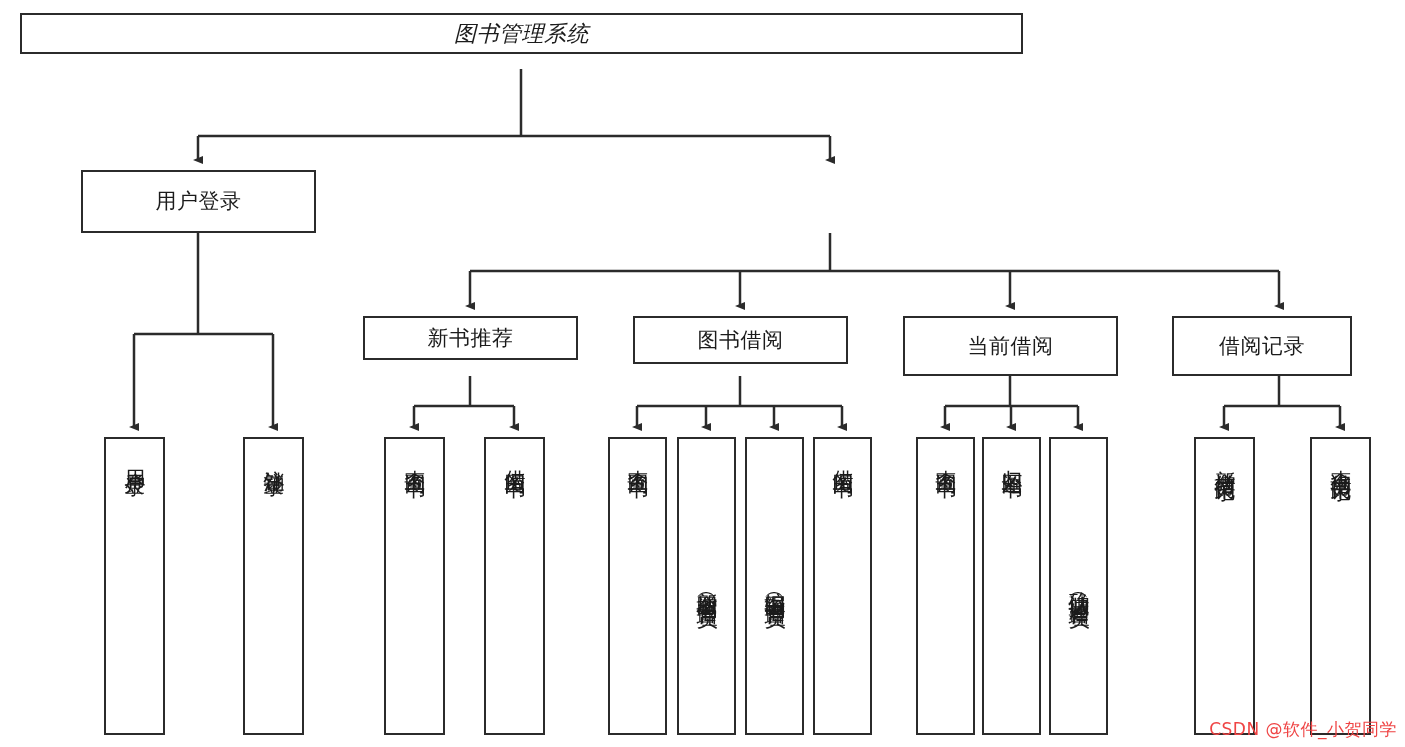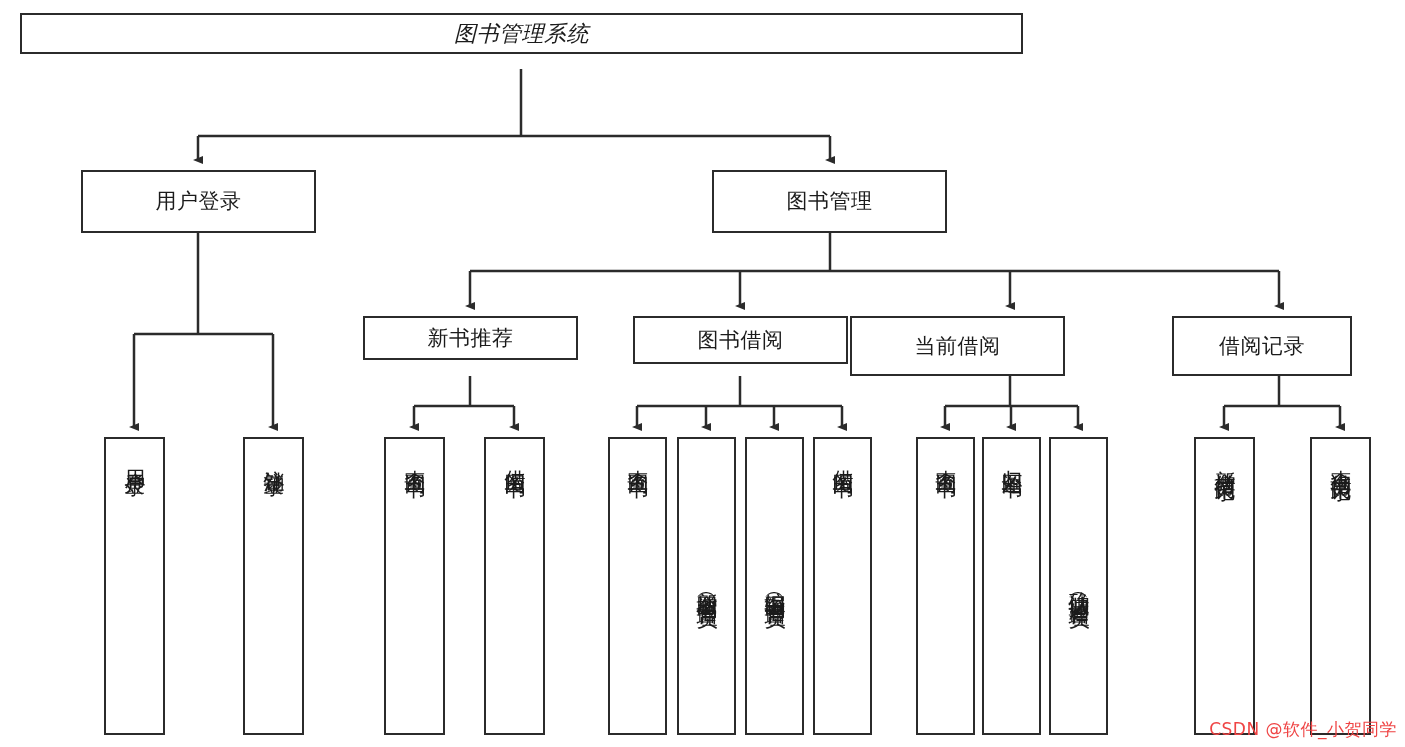--- a/index.html
+++ b/index.html
@@ -131,33 +131,30 @@
   </svg>
 
   <div class="node root horiz" style="left:20px; top:13px; width:1003px; height:41px;font-style:italic;">
     <span class="label">图书管理系统</span>
   </div>
 
   <div class="node horiz" style="left:81px; top:170px; width:235px; height:63px;">
     <span class="label">用户登录</span>
   </div>
 
-  <div class="node horiz" style="left:712px; top:170px; width:235px; height:63px;">
-    <span class="label">图书管理</span>
-  </div>
 
   <div class="node horiz" style="left:363px; top:316px; width:215px; height:44px;">
     <span class="label">新书推荐</span>
   </div>
 
   <div class="node horiz" style="left:633px; top:316px; width:215px; height:48px;">
     <span class="label">图书借阅</span>
   </div>
 
-  <div class="node horiz" style="left:850px; top:316px; width:215px; height:60px;">
+  <div class="node horiz" style="left:903px; top:316px; width:215px; height:60px;">
     <span class="label">当前借阅</span>
   </div>
 
   <div class="node horiz" style="left:1172px; top:316px; width:180px; height:60px;">
     <span class="label">借阅记录</span>
   </div>
 
   <div class="node leaf" style="left:104px; top:437px; width:61px; height:298px;">
     <span class="label">用户登录</span>
   </div>

